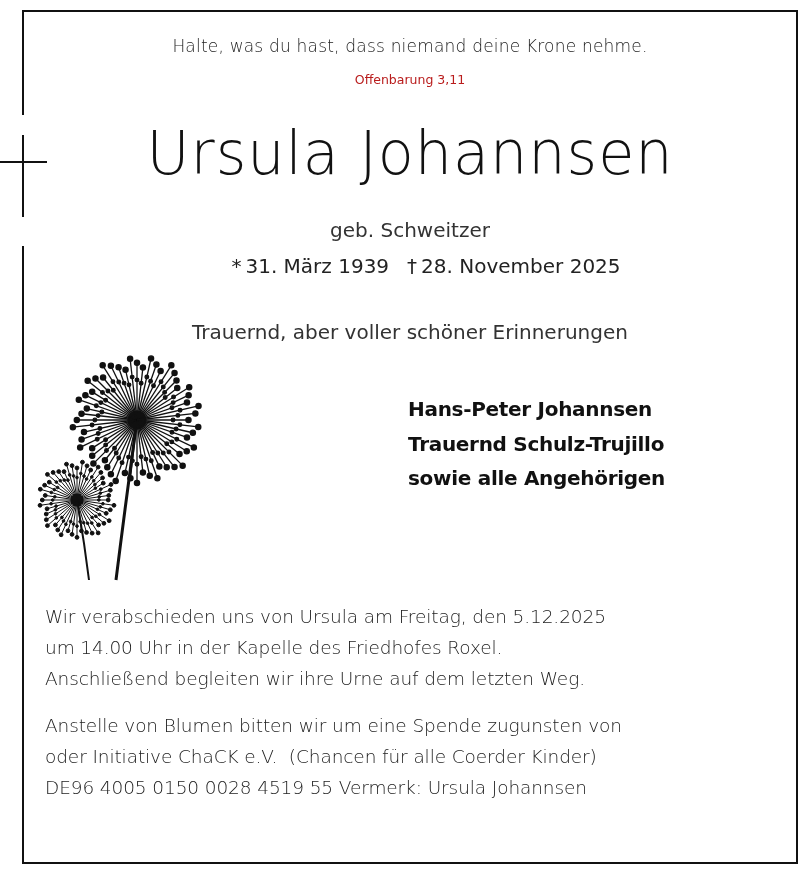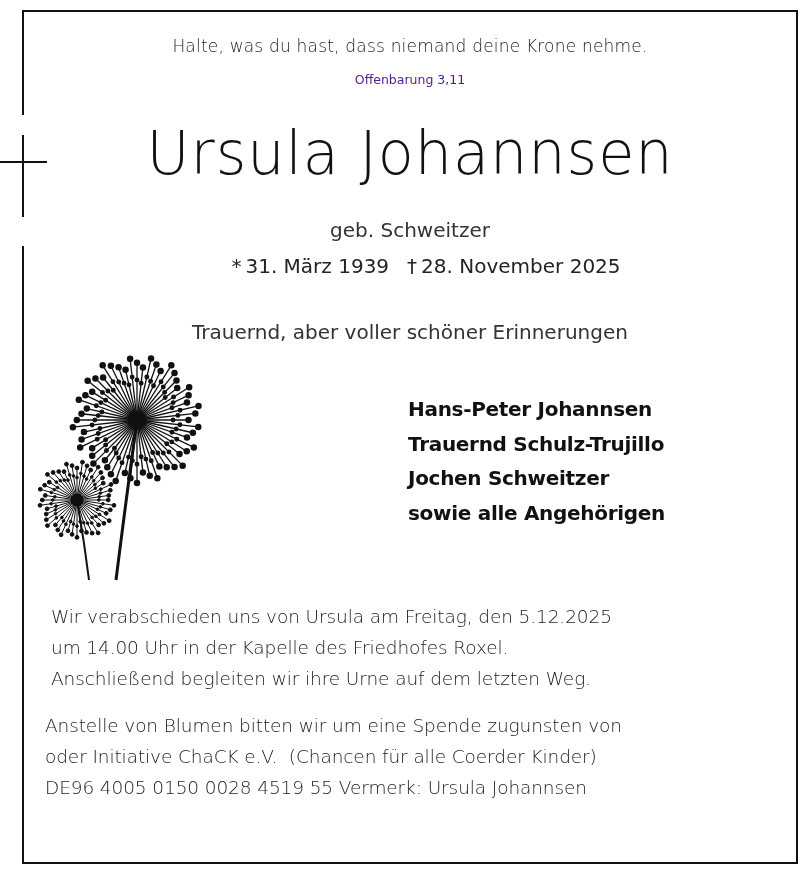--- a/index.html
+++ b/index.html
@@ -12,38 +12,38 @@
     .frame-right { left: 796px; top: 10px; width: 2px; height: 854px; }
     .frame-bottom { left: 22px; top: 862px; width: 776px; height: 2px; }
     .frame-left { left: 22px; width: 2px; }
     .fl1 { top: 10px; height: 105px; }
     .fl2 { top: 246px; height: 618px; }
     .cross-v { position: absolute; left: 22px; top: 135px; width: 2px; height: 82px; background: #111; }
     .cross-h { position: absolute; left: 0px; top: 161px; width: 47px; height: 2px; background: #111; }
 
     .center-line { position: absolute; left: 24px; width: 772px; text-align: center; white-space: nowrap; }
     .verse { top: 36px; font-size: 17px; font-weight: 300; color: #222; letter-spacing: 0.2px; }
-    .verse-ref { top: 72px; font-size: 12.5px; color: #4c1d95; }
+    .verse-ref { top: 72px; font-size: 12.5px; color: #b91c1c; }
     .name { top: 118px; font-size: 60px; font-weight: 200; letter-spacing: 1px; color: #111;
             font-family: "DejaVu Sans", sans-serif; transform: scaleX(0.98); }
     .nee { top: 218px; font-size: 20px; color: #333; }
     .dates { top: 254px; font-size: 20px; color: #222; margin-left: 16px; }
     .dates .sym { font-size: 20px; margin-right: 4px; }
     .dates .gap { display: inline-block; width: 18px; }
     .mourning { top: 320px; font-size: 20px; color: #333; }
 
     .dandelion { position: absolute; left: 34px; top: 350px; width: 180px; height: 232px; }
 
     .mourners { position: absolute; left: 408px; top: 392px; }
     .mourner { font-size: 20px; font-weight: 600; color: #111; line-height: 34.5px;
                font-family: "DejaVu Sans", sans-serif; letter-spacing: -0.3px; white-space: nowrap; }
 
     .para { position: absolute; left: 45px; width: 740px; font-size: 18.5px; line-height: 31px;
             color: #222; white-space: nowrap; font-weight: 300; letter-spacing: -0.1px; }
-    .para-service { top: 601px; margin-left: 6px; }
+    .para-service { top: 601px; }
     .para-donation { top: 710px; }
   </style>
 </head>
 <body>
 
 <div>
   <div class="frame-top"></div>
   <div class="frame-right"></div>
   <div class="frame-bottom"></div>
   <div class="frame-left fl1"></div>
@@ -378,21 +378,20 @@
       <line x1="43" y1="150" x2="74.75347185554031" y2="145.434539988193"></line>
       <circle cx="74.75347185554031" cy="145.434539988193" r="1.9"></circle>
       <circle cx="65.22743029887822" cy="146.80417799173512" r="1.3299999999999998"></circle>
     </g>
 
 </svg>
 
 <div class="mourners">
   <div class="mourner">Hans-Peter Johannsen</div>
   <div class="mourner">Trauernd Schulz-Trujillo</div>
-  <div class="mourner">Jochen Schweitzer</div>
   <div class="mourner">sowie alle Angehörigen</div>
 </div>
 
 <div class="para para-service">
   <div>Wir verabschieden uns von Ursula am Freitag, den 5.12.2025</div>
   <div>um 14.00 Uhr in der Kapelle des Friedhofes Roxel.</div>
   <div>Anschließend begleiten wir ihre Urne auf dem letzten Weg.</div>
 </div>
 
 <div class="para para-donation">

